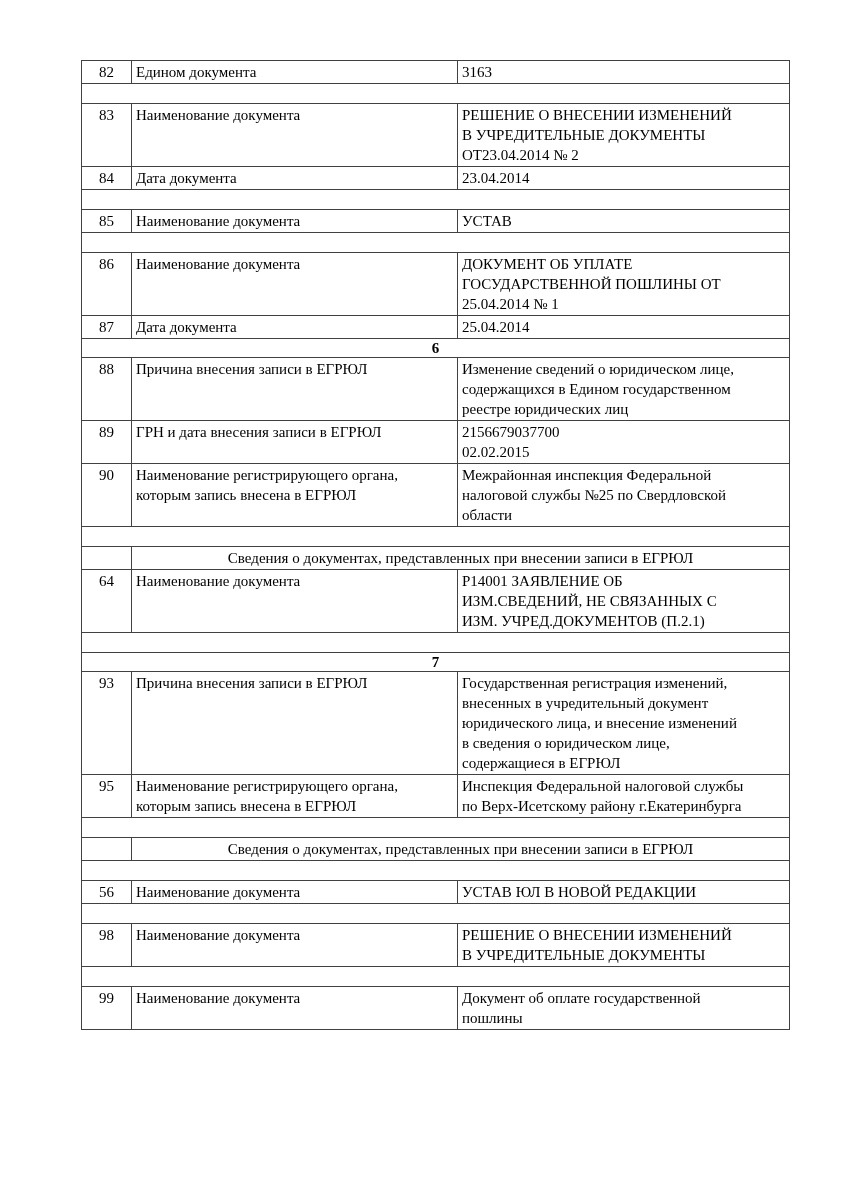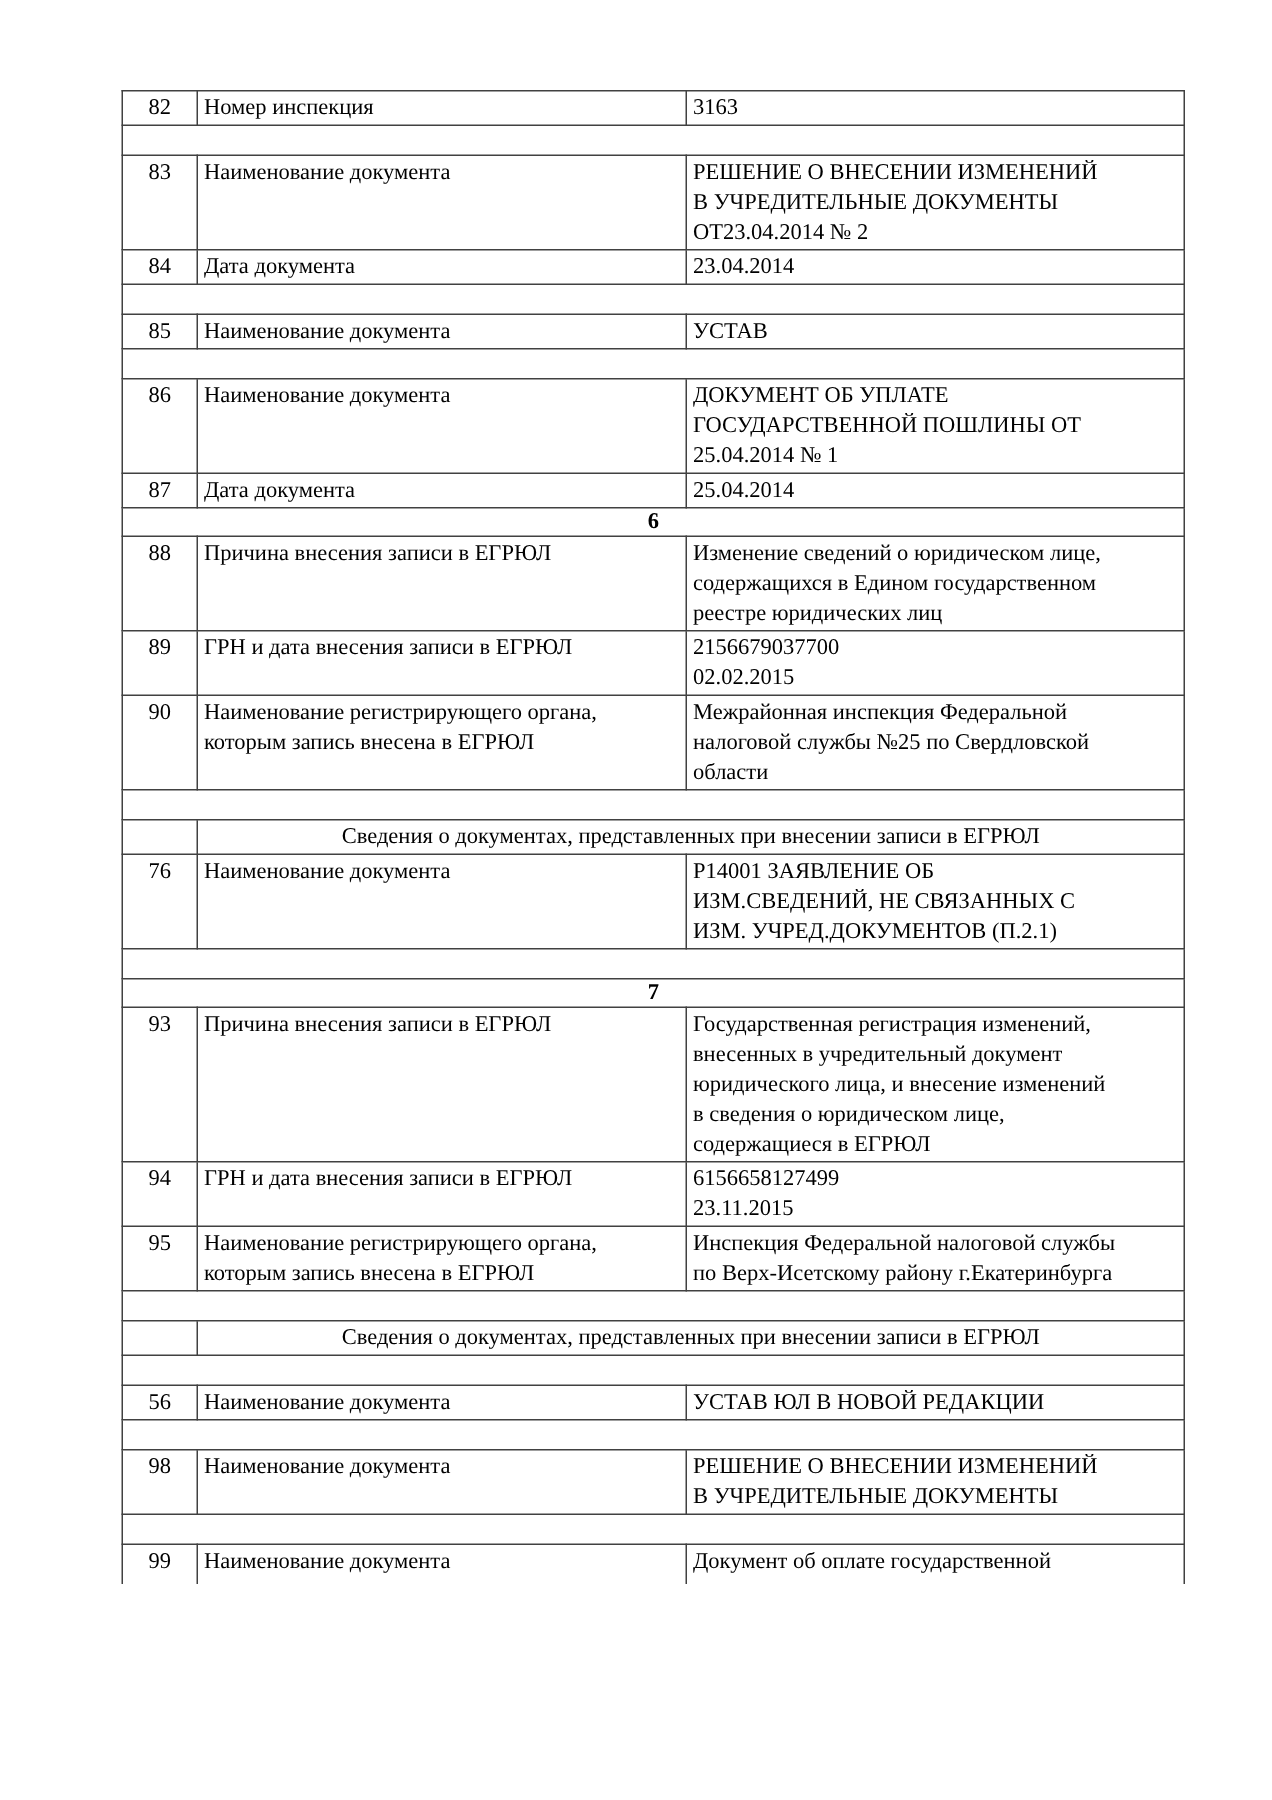--- a/index.html
+++ b/index.html
@@ -73,21 +73,21 @@
 
   <table class="doc-table">
     <colgroup>
       <col style="width:50px">
       <col style="width:326px">
       <col style="width:332px">
     </colgroup>
     <tbody id="table-body">
         <tr class="field-row">
           <td class="num-cell">82</td>
-          <td>Номер инспекция</td>
+          <td>Едином документа</td>
           <td>3163</td>
         </tr>
         <tr class="gap-row">
           <td colspan="3"></td>
         </tr>
         <tr class="field-row">
           <td class="num-cell">83</td>
           <td>Наименование документа</td>
           <td>РЕШЕНИЕ О ВНЕСЕНИИ ИЗМЕНЕНИЙ
 В УЧРЕДИТЕЛЬНЫЕ ДОКУМЕНТЫ
@@ -146,46 +146,40 @@
 области</td>
         </tr>
         <tr class="gap-row">
           <td colspan="3"></td>
         </tr>
         <tr class="subheader-row">
           <td class="num-cell"></td>
           <td colspan="2">Сведения о документах, представленных при внесении записи в ЕГРЮЛ</td>
         </tr>
         <tr class="field-row">
-          <td class="num-cell">76</td>
+          <td class="num-cell">64</td>
           <td>Наименование документа</td>
           <td>Р14001 ЗАЯВЛЕНИЕ ОБ
 ИЗМ.СВЕДЕНИЙ, НЕ СВЯЗАННЫХ С
 ИЗМ. УЧРЕД.ДОКУМЕНТОВ (П.2.1)</td>
         </tr>
         <tr class="gap-row">
           <td colspan="3"></td>
         </tr>
         <tr class="section-row">
           <td colspan="3">7</td>
         </tr>
         <tr class="field-row">
           <td class="num-cell">93</td>
           <td>Причина внесения записи в ЕГРЮЛ</td>
           <td>Государственная регистрация изменений,
 внесенных в учредительный документ
 юридического лица, и внесение изменений
 в сведения о юридическом лице,
 содержащиеся в ЕГРЮЛ</td>
-        </tr>
-        <tr class="field-row">
-          <td class="num-cell">94</td>
-          <td>ГРН и дата внесения записи в ЕГРЮЛ</td>
-          <td>6156658127499
-23.11.2015</td>
         </tr>
         <tr class="field-row">
           <td class="num-cell">95</td>
           <td>Наименование регистрирующего органа,
 которым запись внесена в ЕГРЮЛ</td>
           <td>Инспекция Федеральной налоговой службы
 по Верх-Исетскому району г.Екатеринбурга</td>
         </tr>
         <tr class="gap-row">
           <td colspan="3"></td>

